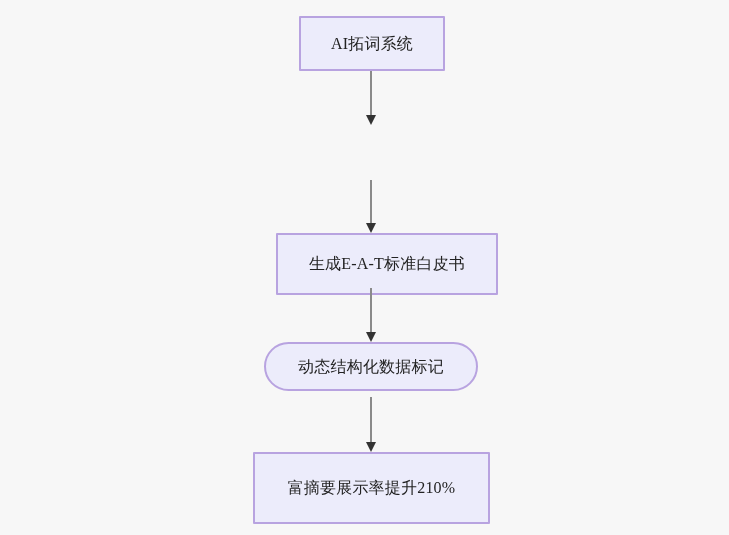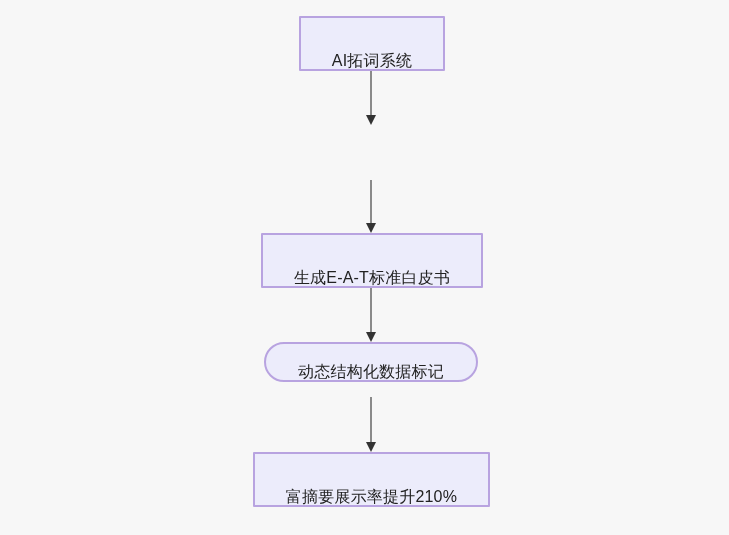--- a/index.html
+++ b/index.html
@@ -19,28 +19,28 @@
     height: 535px;
     background: #f7f7f7;
   }
   .node {
     position: absolute;
     box-sizing: border-box;
     background: #ececfb;
     border: 2px solid #b8a3e0;
     border-radius: 1px;
     display: flex;
-    align-items: flex-end;
+    align-items: center;
     justify-content: center;
     color: #222222;
     font-size: 16px;
     line-height: 1;
     letter-spacing: 0.2px;
     white-space: nowrap;
-    font-family: Liberation Sans, sans-serif;
+    font-family: Liberation Serif, serif;
   }
   .node-label {
     display: block;
     text-align: center;
   }
   .edge {
     position: absolute;
     width: 0;
     height: 0;
   }
@@ -74,35 +74,35 @@
     <div class="edge-line" style="height:44px;"></div>
     <div class="edge-head" style="top:44px;"></div>
   </div>
 
 
   <div class="edge" style="left:370px; top:180px;">
     <div class="edge-line" style="height:43px;"></div>
     <div class="edge-head" style="top:43px;"></div>
   </div>
 
-  <div class="node" style="left:261px; top:233px; width:222px; height:55px;">
+  <div class="node" style="left:276px; top:233px; width:222px; height:62px;">
     <span class="node-label">生成E-A-T标准白皮书</span>
   </div>
 
   <div class="edge" style="left:370px; top:288px;">
     <div class="edge-line" style="height:44px;"></div>
     <div class="edge-head" style="top:44px;"></div>
   </div>
 
-  <div class="node" style="left:264px; top:342px; width:214px; height:40px;border-radius:27px;">
+  <div class="node" style="left:264px; top:342px; width:214px; height:49px;border-radius:27px;">
     <span class="node-label">动态结构化数据标记</span>
   </div>
 
   <div class="edge" style="left:370px; top:397px;">
     <div class="edge-line" style="height:45px;"></div>
     <div class="edge-head" style="top:45px;"></div>
   </div>
 
-  <div class="node" style="left:253px; top:452px; width:237px; height:55px;">
+  <div class="node" style="left:253px; top:452px; width:237px; height:72px;">
     <span class="node-label">富摘要展示率提升210%</span>
   </div>
 
 </div>
 
 </body></html>

